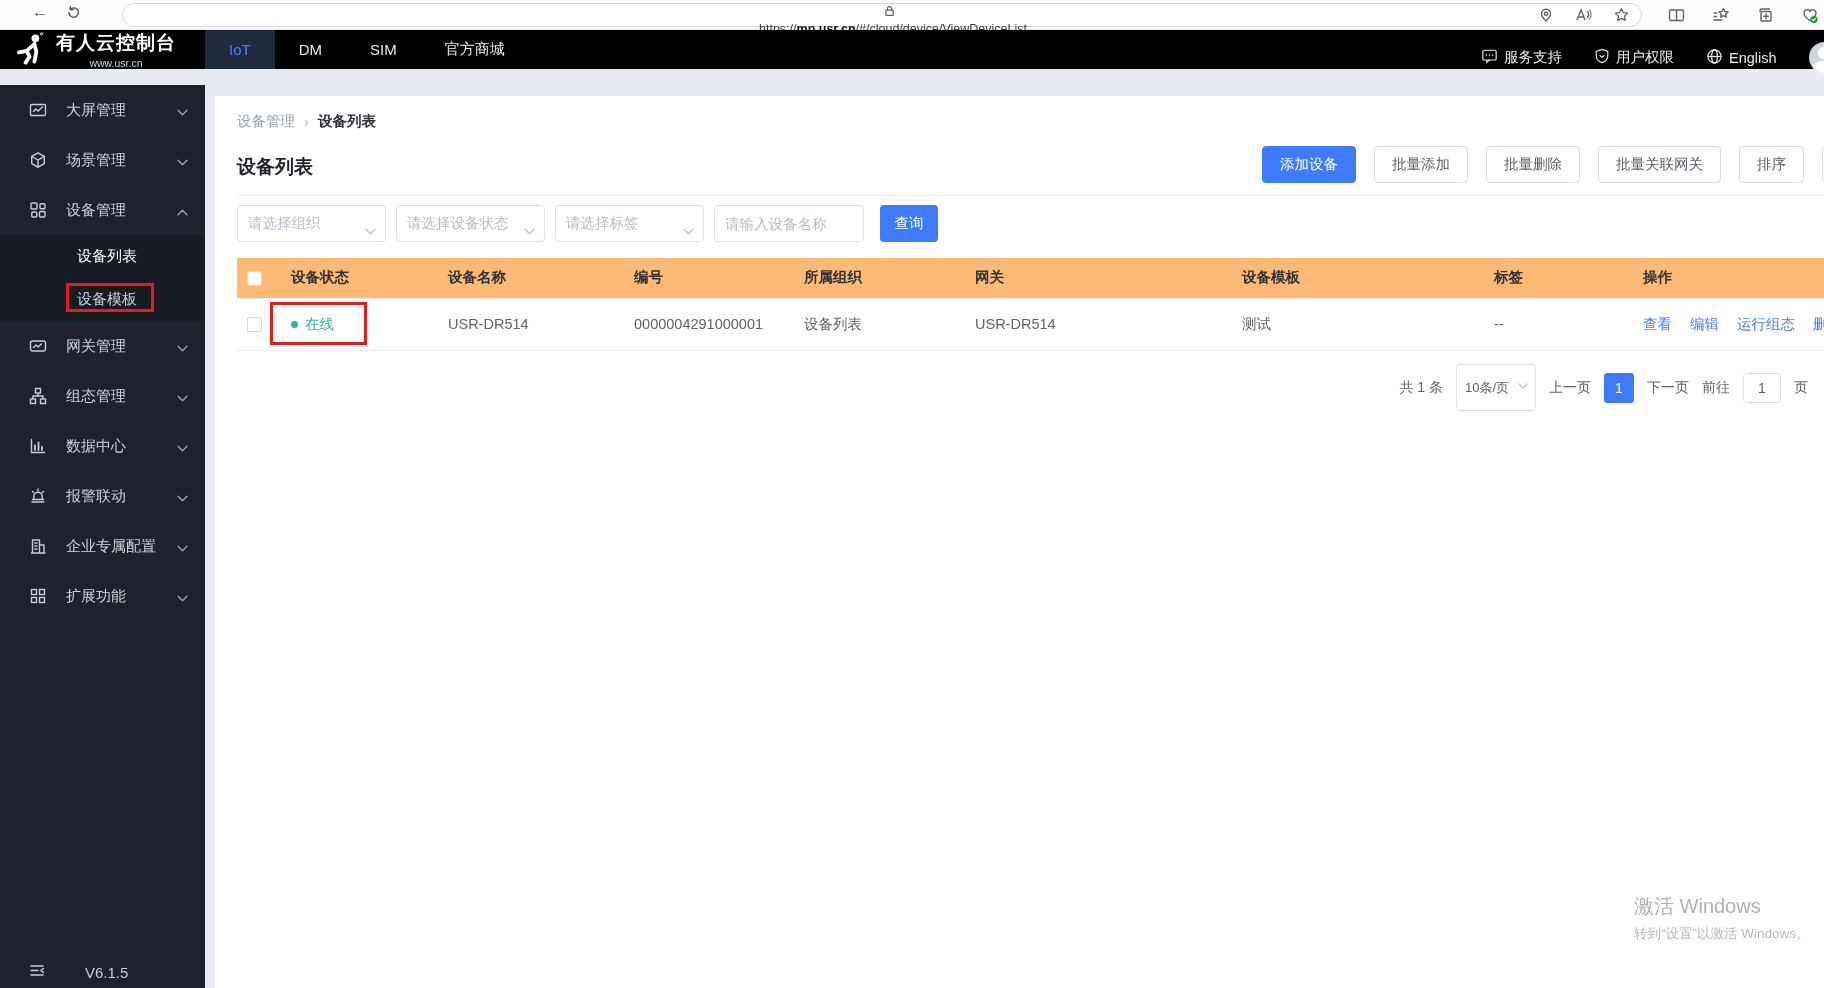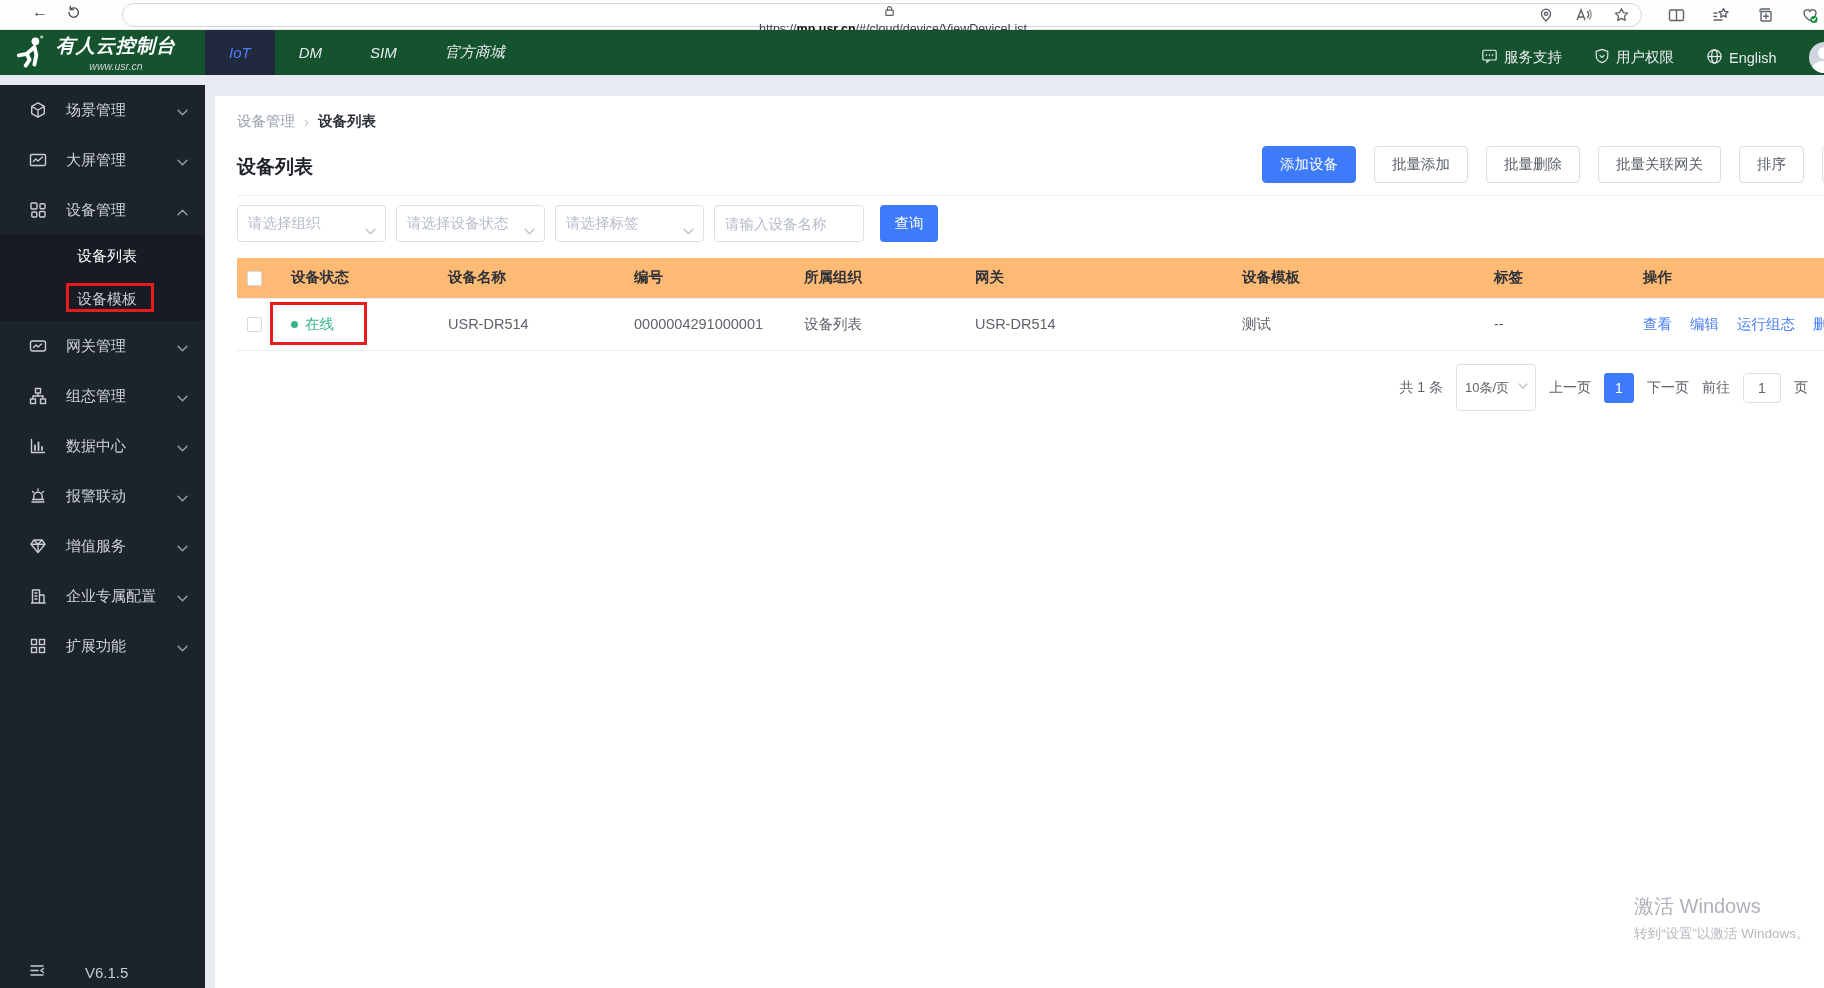--- a/index.html
+++ b/index.html
@@ -9,21 +9,21 @@
   .browser-bar { position:absolute; left:0; top:0; width:1824px; height:30px; background:#fdfdfe; border-bottom:1px solid #e4e6ea; }
   .nav-glyph { position:absolute; top:3px; font-size:16px; color:#4e5358; cursor:pointer; }
   .url-pill { position:absolute; left:122px; top:3px; width:1520px; height:24px; background:#fff; border:1px solid #d4d8de; border-radius:12px; display:flex; align-items:center; padding-left:14px;flex-direction:column; }
   .url-text { font-size:12.5px; color:#3c4043; margin-left:8px; white-space:nowrap; }
   .url-text .domain { color:#111; font-weight:bold; }
   .pill-icons { position:absolute; left:1538px; top:0; height:30px; display:flex; align-items:center; gap:21px; }
   .pill-icons svg, .browser-right svg { display:block; }
   .browser-right { position:absolute; left:1668px; top:0; height:30px; display:flex; align-items:center; gap:27px; }
 
   
-  .topnav { position:absolute; left:0; top:30px; width:1824px; height:45px; background:#14532d; display:flex; align-items:stretch;font-style:italic; }
+  .topnav { position:absolute; left:0; top:30px; width:1824px; height:39px; background:#000000; display:flex; align-items:stretch; }
   .logo { width:205px; display:flex; align-items:center; padding-left:15px; gap:8px; }
   .logo-txt .t1 { color:#fff; font-size:19px; font-weight:bold; letter-spacing:1px; }
   .logo-txt .t2 { color:#cdd2da; font-size:10.5px; text-align:center; margin-top:1px; }
   .tabs { display:flex; align-items:stretch; }
   .tab { display:flex; align-items:center; padding:0 24px; color:#e7eaef; font-size:15px; cursor:pointer; }
   .tab.active { background:#20293e; color:#4f7dfa; }
   .topnav-right { position:absolute; left:1481px; top:30px; height:55px; display:flex; align-items:center; gap:10px; color:#e9ebf0; font-size:14.5px; }
   .tn-item { display:flex; align-items:center; gap:6px; cursor:pointer; white-space:nowrap; }
   .tn-sep { width:12px; }
   .avatar { width:31px; height:31px; border-radius:50%; background:#cfd6e0; position:relative; overflow:hidden; flex:none; }
@@ -218,39 +218,39 @@
   <span class="tn-sep"></span>
   <div class="avatar"></div>
 
 </div>
 
 <div class="sidebar">
 
 
   <div class="side-item">
     <span class="sicon">
+      <svg width="18" height="18" viewBox="0 0 18 18" fill="none" stroke="#c9ced6" stroke-width="1.4" stroke-linecap="round" stroke-linejoin="round">
+          <rect x="1.5" y="3.5" width="15" height="11" rx="1.2"></rect>
+          <path d="M4.5 10.5l2.3-2.6 2.2 2.2 4.5-4"></path>
+        </svg>
+    </span>
+    <span class="slabel">大屏管理</span>
+    <span class="chev"><svg width="11" height="7" viewBox="0 0 10 6" fill="none" stroke="#99a0ab" stroke-width="1.3" stroke-linecap="round">
+          <path d="M1 1l4 4 4-4"></path>
+        </svg></span>
+  </div>
+
+  <div class="side-item">
+    <span class="sicon">
       <svg width="18" height="18" viewBox="0 0 18 18" fill="none" stroke="#c9ced6" stroke-width="1.4" stroke-linejoin="round">
           <path d="M9 1.8l6.3 3.6v7.2L9 16.2l-6.3-3.6V5.4z"></path>
           <path d="M2.7 5.4L9 9l6.3-3.6M9 9v7.2"></path>
         </svg>
     </span>
     <span class="slabel">场景管理</span>
-    <span class="chev"><svg width="11" height="7" viewBox="0 0 10 6" fill="none" stroke="#99a0ab" stroke-width="1.3" stroke-linecap="round">
-          <path d="M1 1l4 4 4-4"></path>
-        </svg></span>
-  </div>
-
-  <div class="side-item">
-    <span class="sicon">
-      <svg width="18" height="18" viewBox="0 0 18 18" fill="none" stroke="#c9ced6" stroke-width="1.4" stroke-linecap="round" stroke-linejoin="round">
-          <rect x="1.5" y="3.5" width="15" height="11" rx="1.2"></rect>
-          <path d="M4.5 10.5l2.3-2.6 2.2 2.2 4.5-4"></path>
-        </svg>
-    </span>
-    <span class="slabel">大屏管理</span>
     <span class="chev"><svg width="11" height="7" viewBox="0 0 10 6" fill="none" stroke="#99a0ab" stroke-width="1.3" stroke-linecap="round">
           <path d="M1 1l4 4 4-4"></path>
         </svg></span>
   </div>
 
   <div class="side-item">
     <span class="sicon">
       <svg width="18" height="18" viewBox="0 0 18 18" fill="none" stroke="#c9ced6" stroke-width="1.4">
           <rect x="2" y="2" width="6" height="6" rx="1"></rect>
           <rect x="11" y="2.8" width="5" height="5" rx="1"></rect>
@@ -317,32 +317,20 @@
           <path d="M3 15h12M3.5 12.5h11"></path>
           <path d="M9 2v1.6M3.6 4.4l1.1 1.1M14.4 4.4l-1.1 1.1"></path>
         </svg>
     </span>
     <span class="slabel">报警联动</span>
     <span class="chev"><svg width="11" height="7" viewBox="0 0 10 6" fill="none" stroke="#99a0ab" stroke-width="1.3" stroke-linecap="round">
           <path d="M1 1l4 4 4-4"></path>
         </svg></span>
   </div>
 
-  <div class="side-item">
-    <span class="sicon">
-      <svg width="18" height="18" viewBox="0 0 18 18" fill="none" stroke="#c9ced6" stroke-width="1.4" stroke-linejoin="round">
-          <path d="M5 3h8l3 4.2L9 15.5 2 7.2z"></path>
-          <path d="M5 3l4 4.2L13 3M2 7.2h14M9 15.5V7.2"></path>
-        </svg>
-    </span>
-    <span class="slabel">增值服务</span>
-    <span class="chev"><svg width="11" height="7" viewBox="0 0 10 6" fill="none" stroke="#99a0ab" stroke-width="1.3" stroke-linecap="round">
-          <path d="M1 1l4 4 4-4"></path>
-        </svg></span>
-  </div>
 
   <div class="side-item">
     <span class="sicon">
       <svg width="18" height="18" viewBox="0 0 18 18" fill="none" stroke="#c9ced6" stroke-width="1.4" stroke-linejoin="round">
           <path d="M3.5 16V3h7v13M10.5 16V8h4.5v8M2 16h14.5"></path>
           <path d="M5.8 6h2.2M5.8 9h2.2M5.8 12h2.2" stroke-linecap="round"></path>
         </svg>
     </span>
     <span class="slabel">企业专属配置</span>
     <span class="chev"><svg width="11" height="7" viewBox="0 0 10 6" fill="none" stroke="#99a0ab" stroke-width="1.3" stroke-linecap="round">

